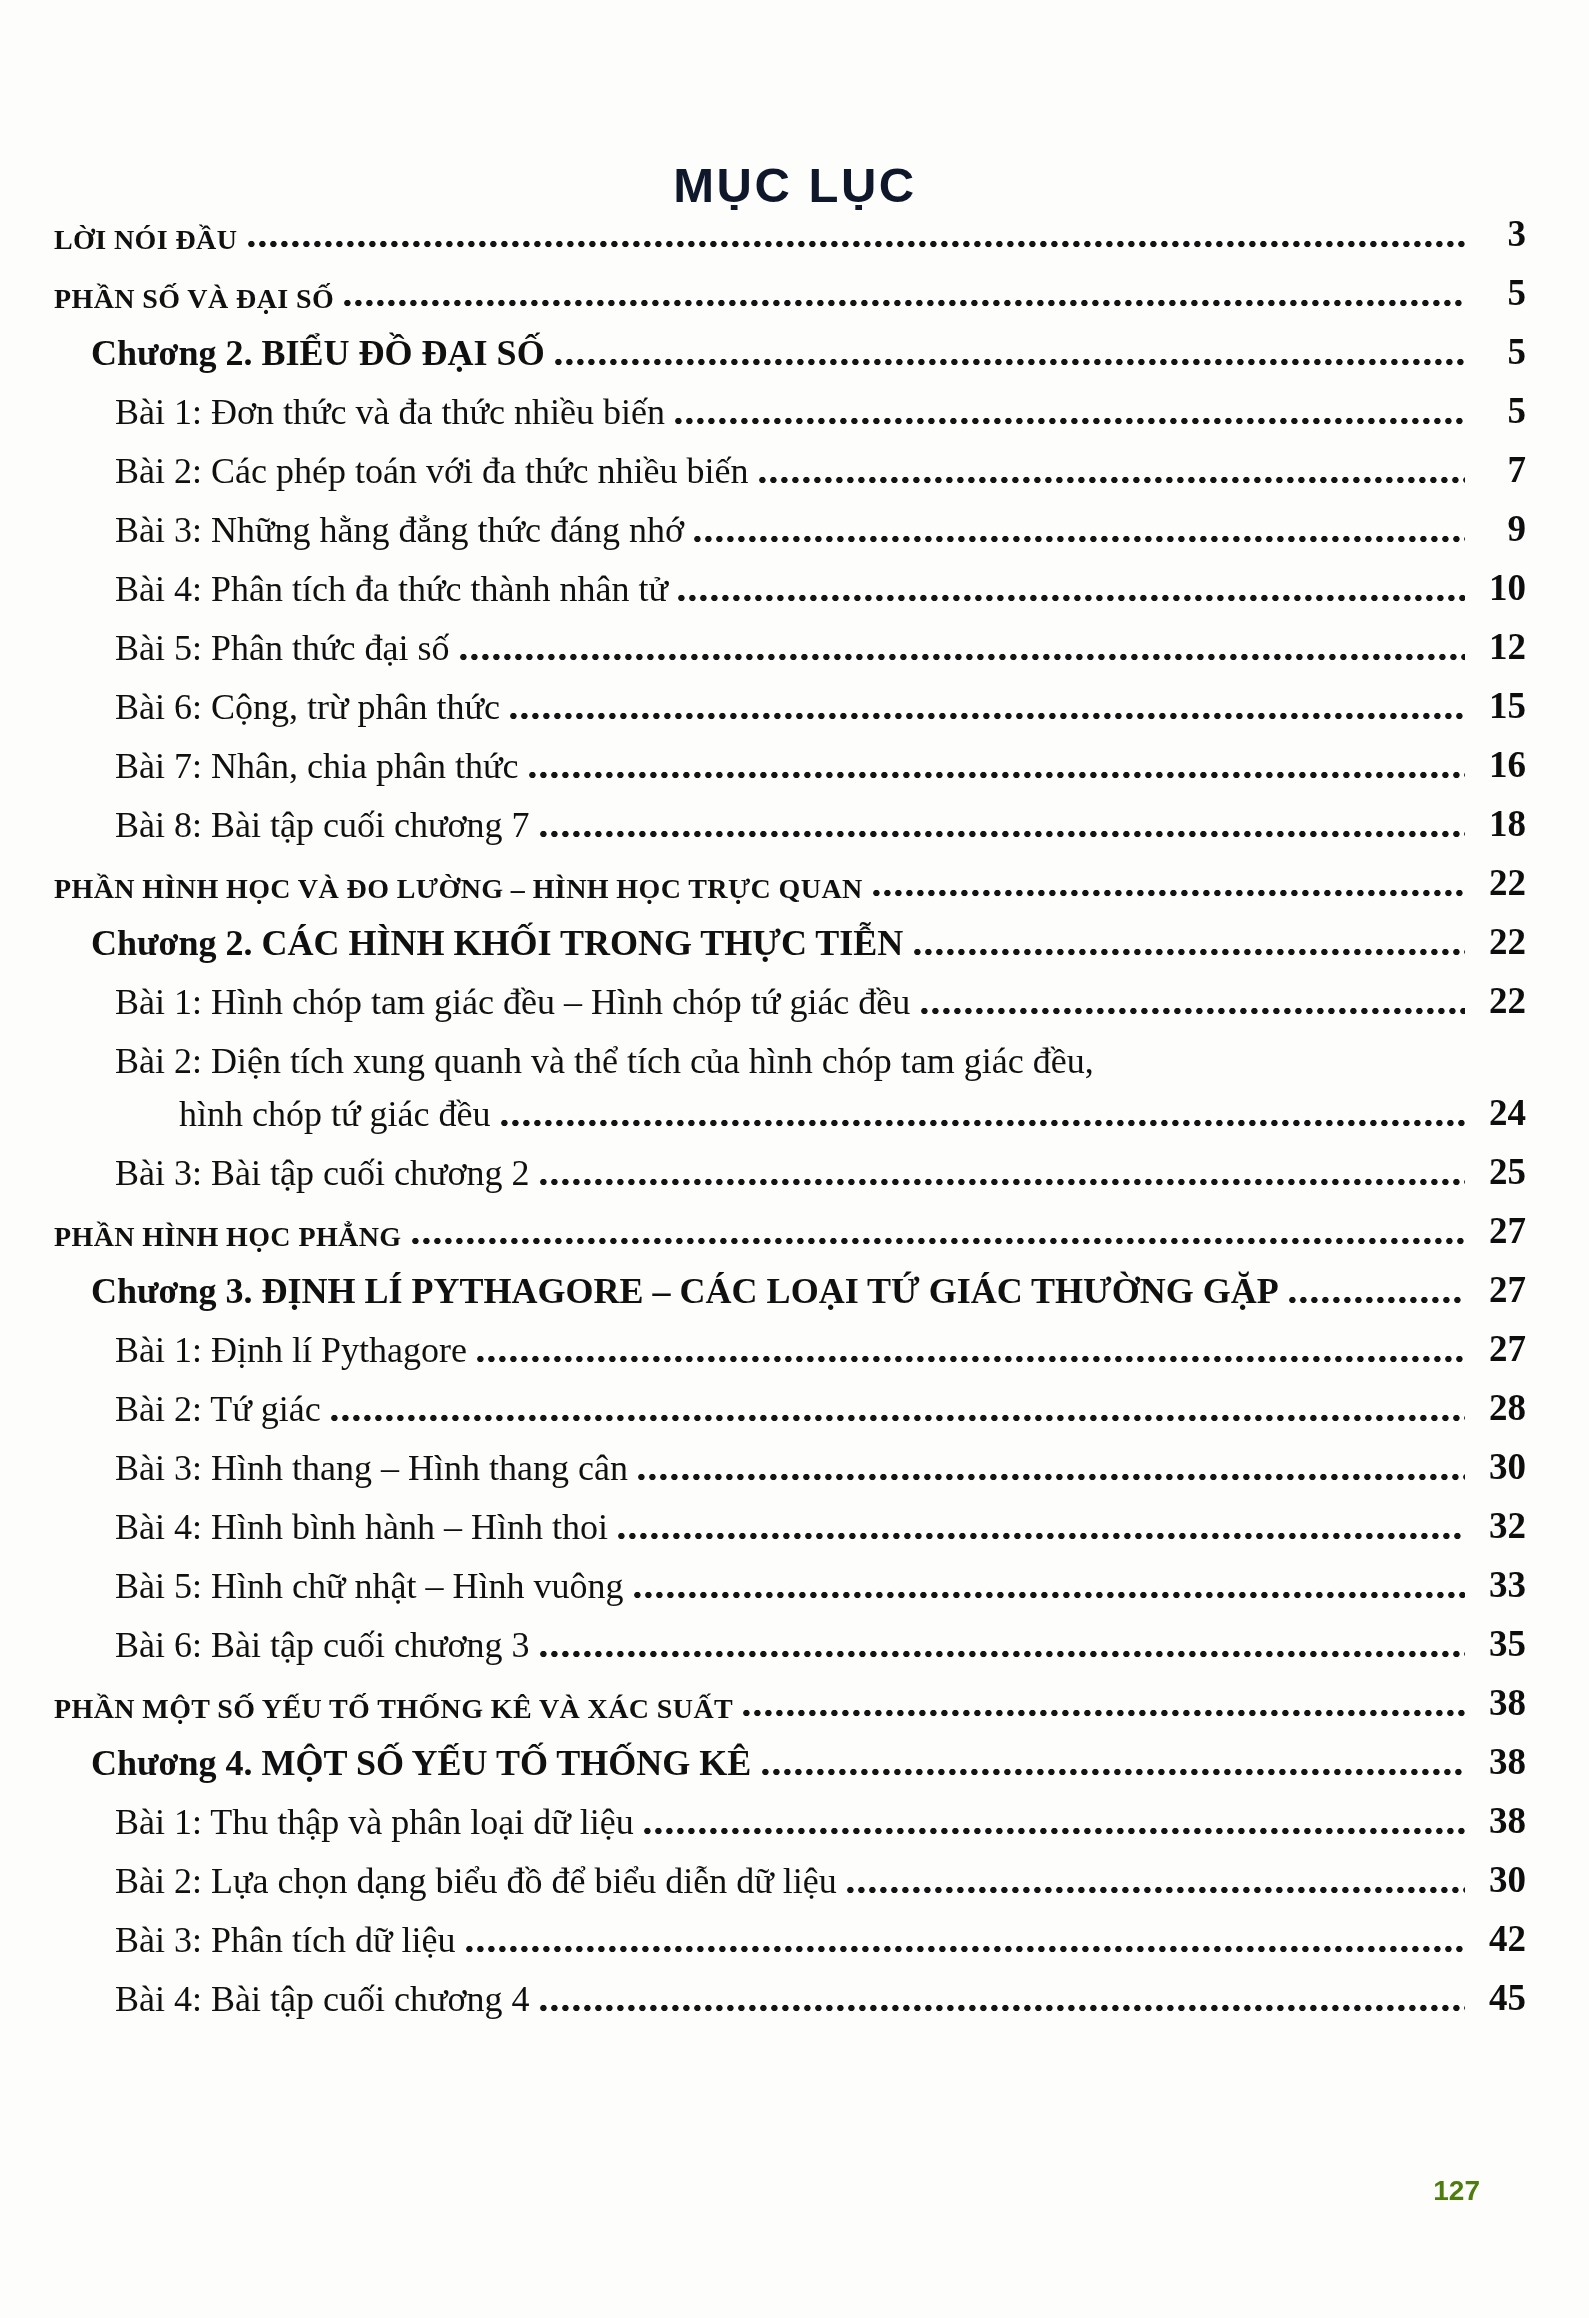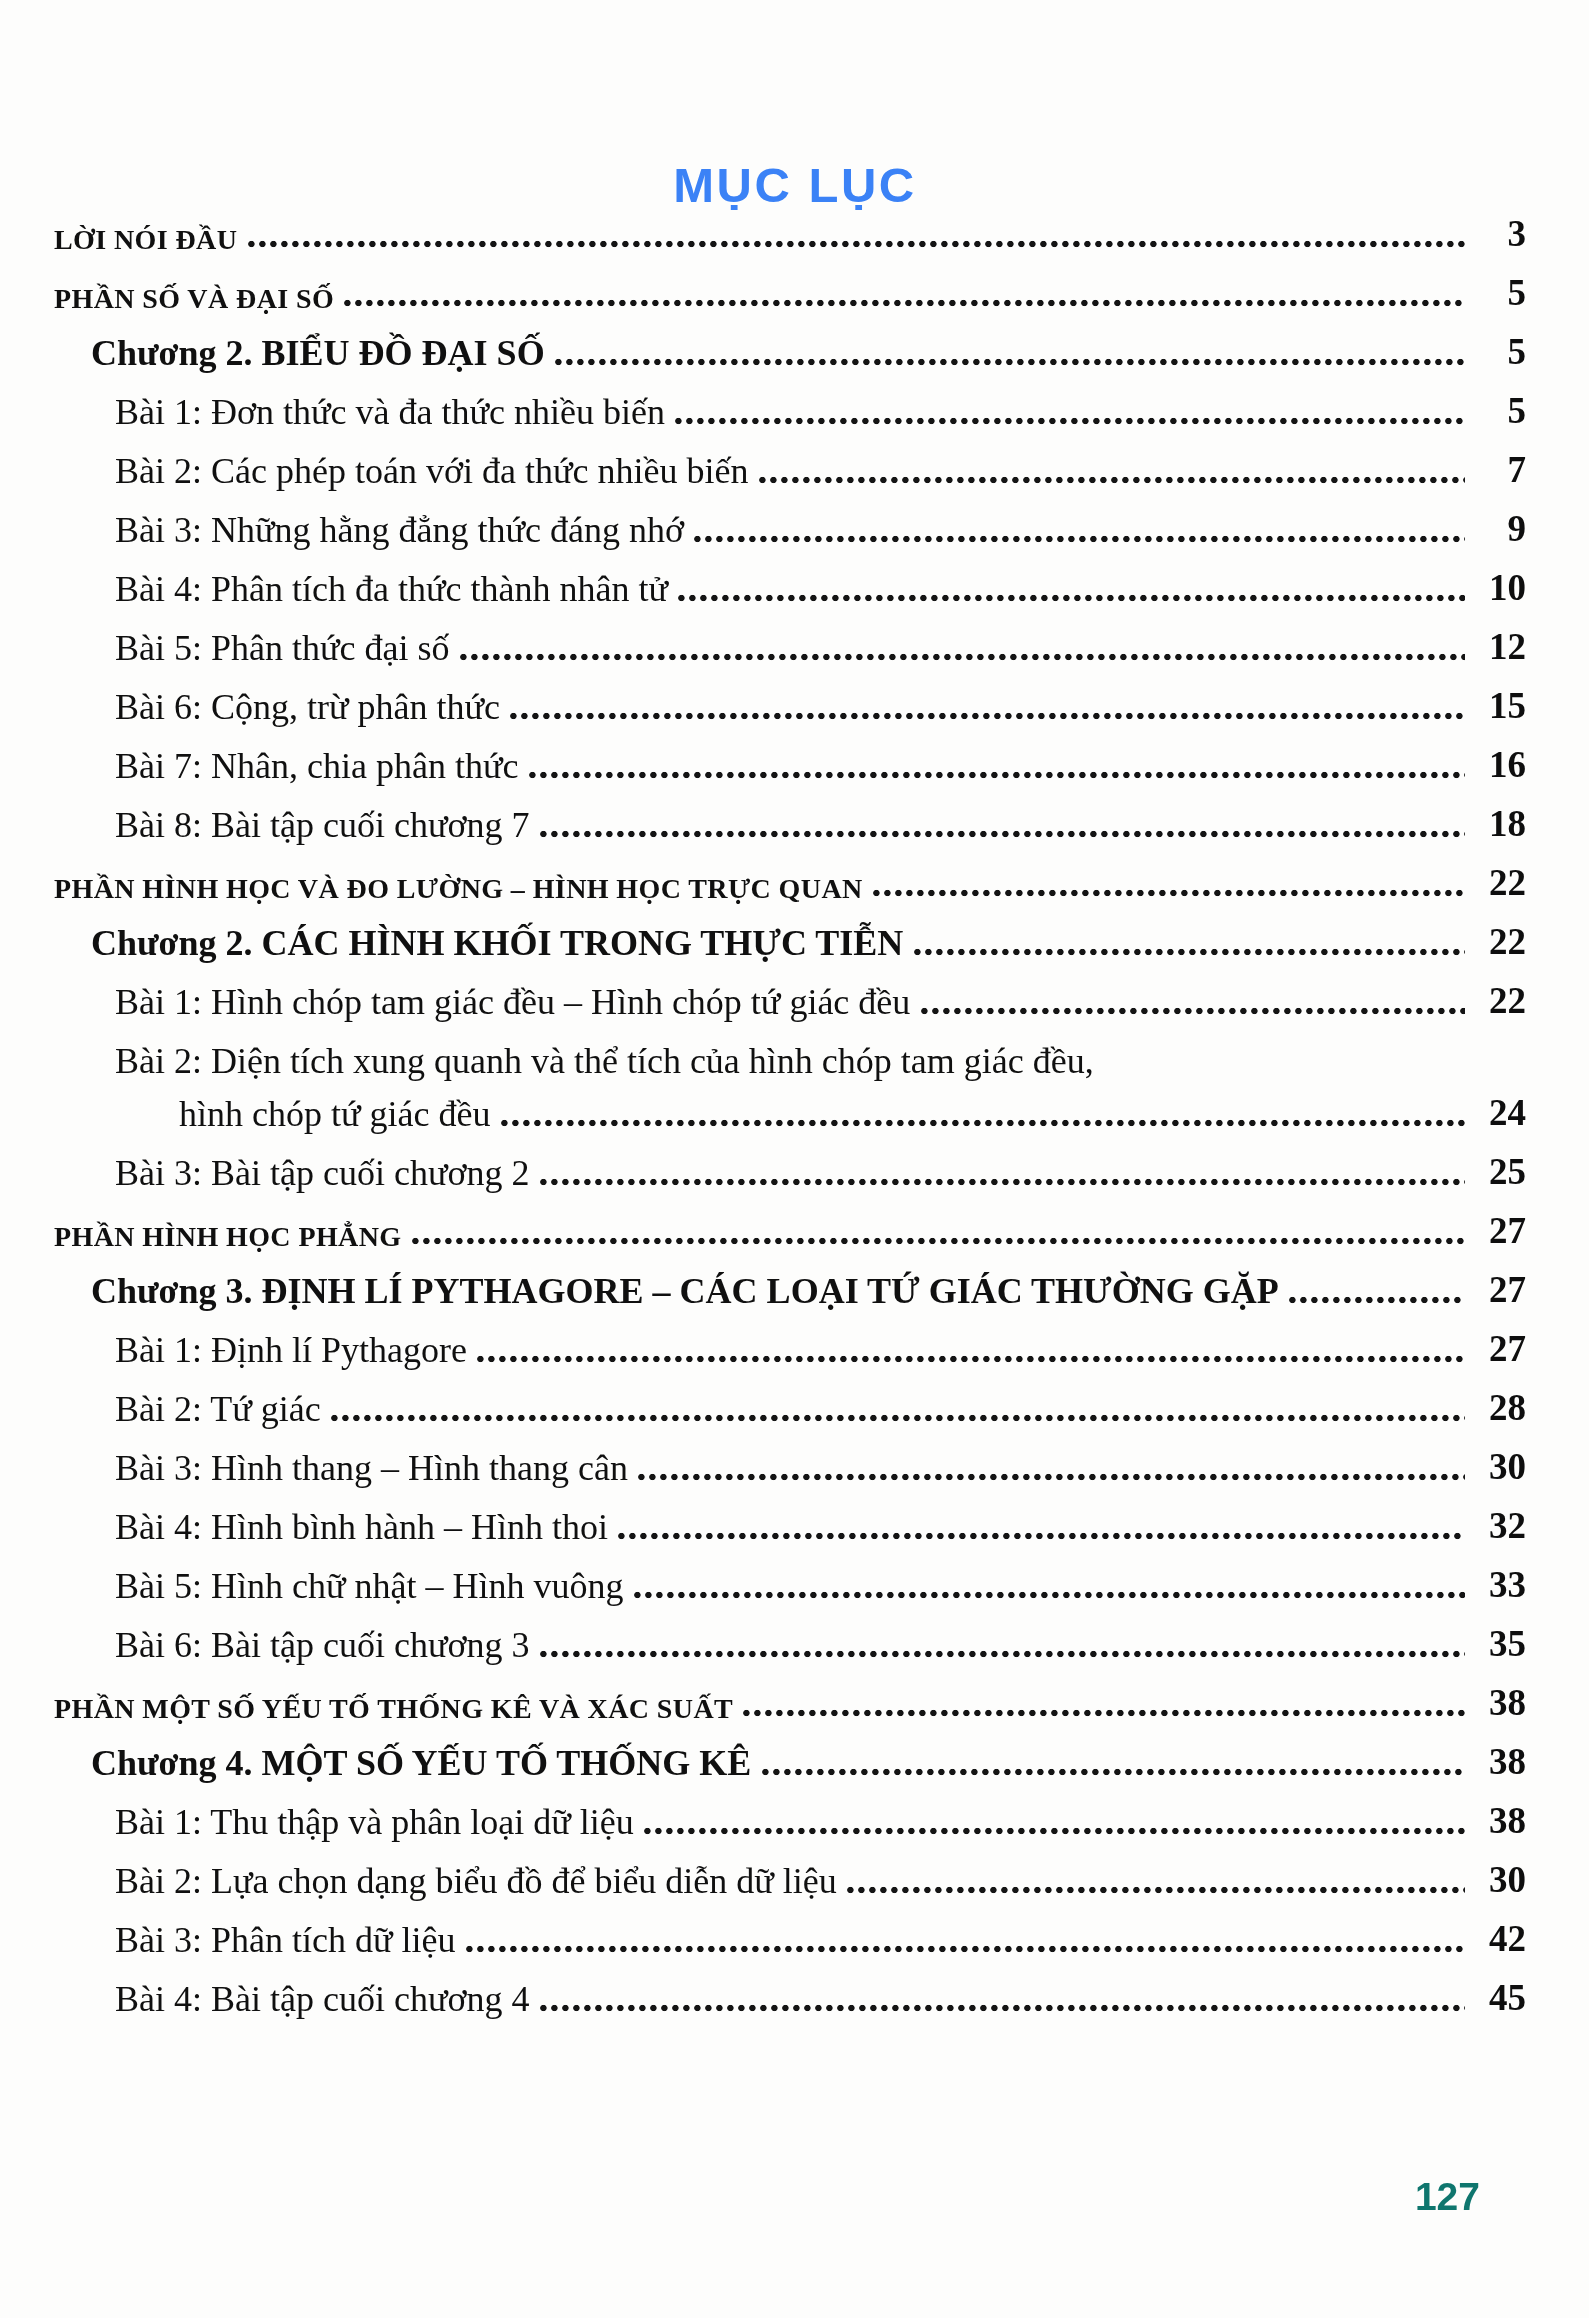--- a/index.html
+++ b/index.html
@@ -19,21 +19,21 @@
   .title {
     position: absolute;
     top: 124px;
     left: 0;
     width: 100%;
     text-align: center;
     font-family: "Liberation Sans", sans-serif;
     font-weight: bold;
     font-size: 49px;
     letter-spacing: 2.5px;
-    color: #3b82f6;
+    color: #0f172a;
   }
   .toc {
     position: absolute;
     top: 197px;
     left: 54px;
     right: 64px;
   }
   .row {
     display: flex;
     align-items: flex-end;
@@ -79,22 +79,22 @@
     font-size: 37px;
     font-weight: bold;
     color: #0e0e0e;
   }
   .folio {
     position: absolute;
     top: 2175px;
     right: 110px;
     font-family: "Liberation Sans", sans-serif;
     font-weight: bold;
-    font-size: 39px;
-    color: #0f766e;
+    font-size: 28px;
+    color: #4d7c0f;
   }
 </style>
 </head>
 <body>
 
 <div class="page">
   <h1 class="title">MỤC LỤC</h1>
   <div class="toc">
       <div class="row section">
     <span class="label">LỜI NÓI ĐẦU</span>

